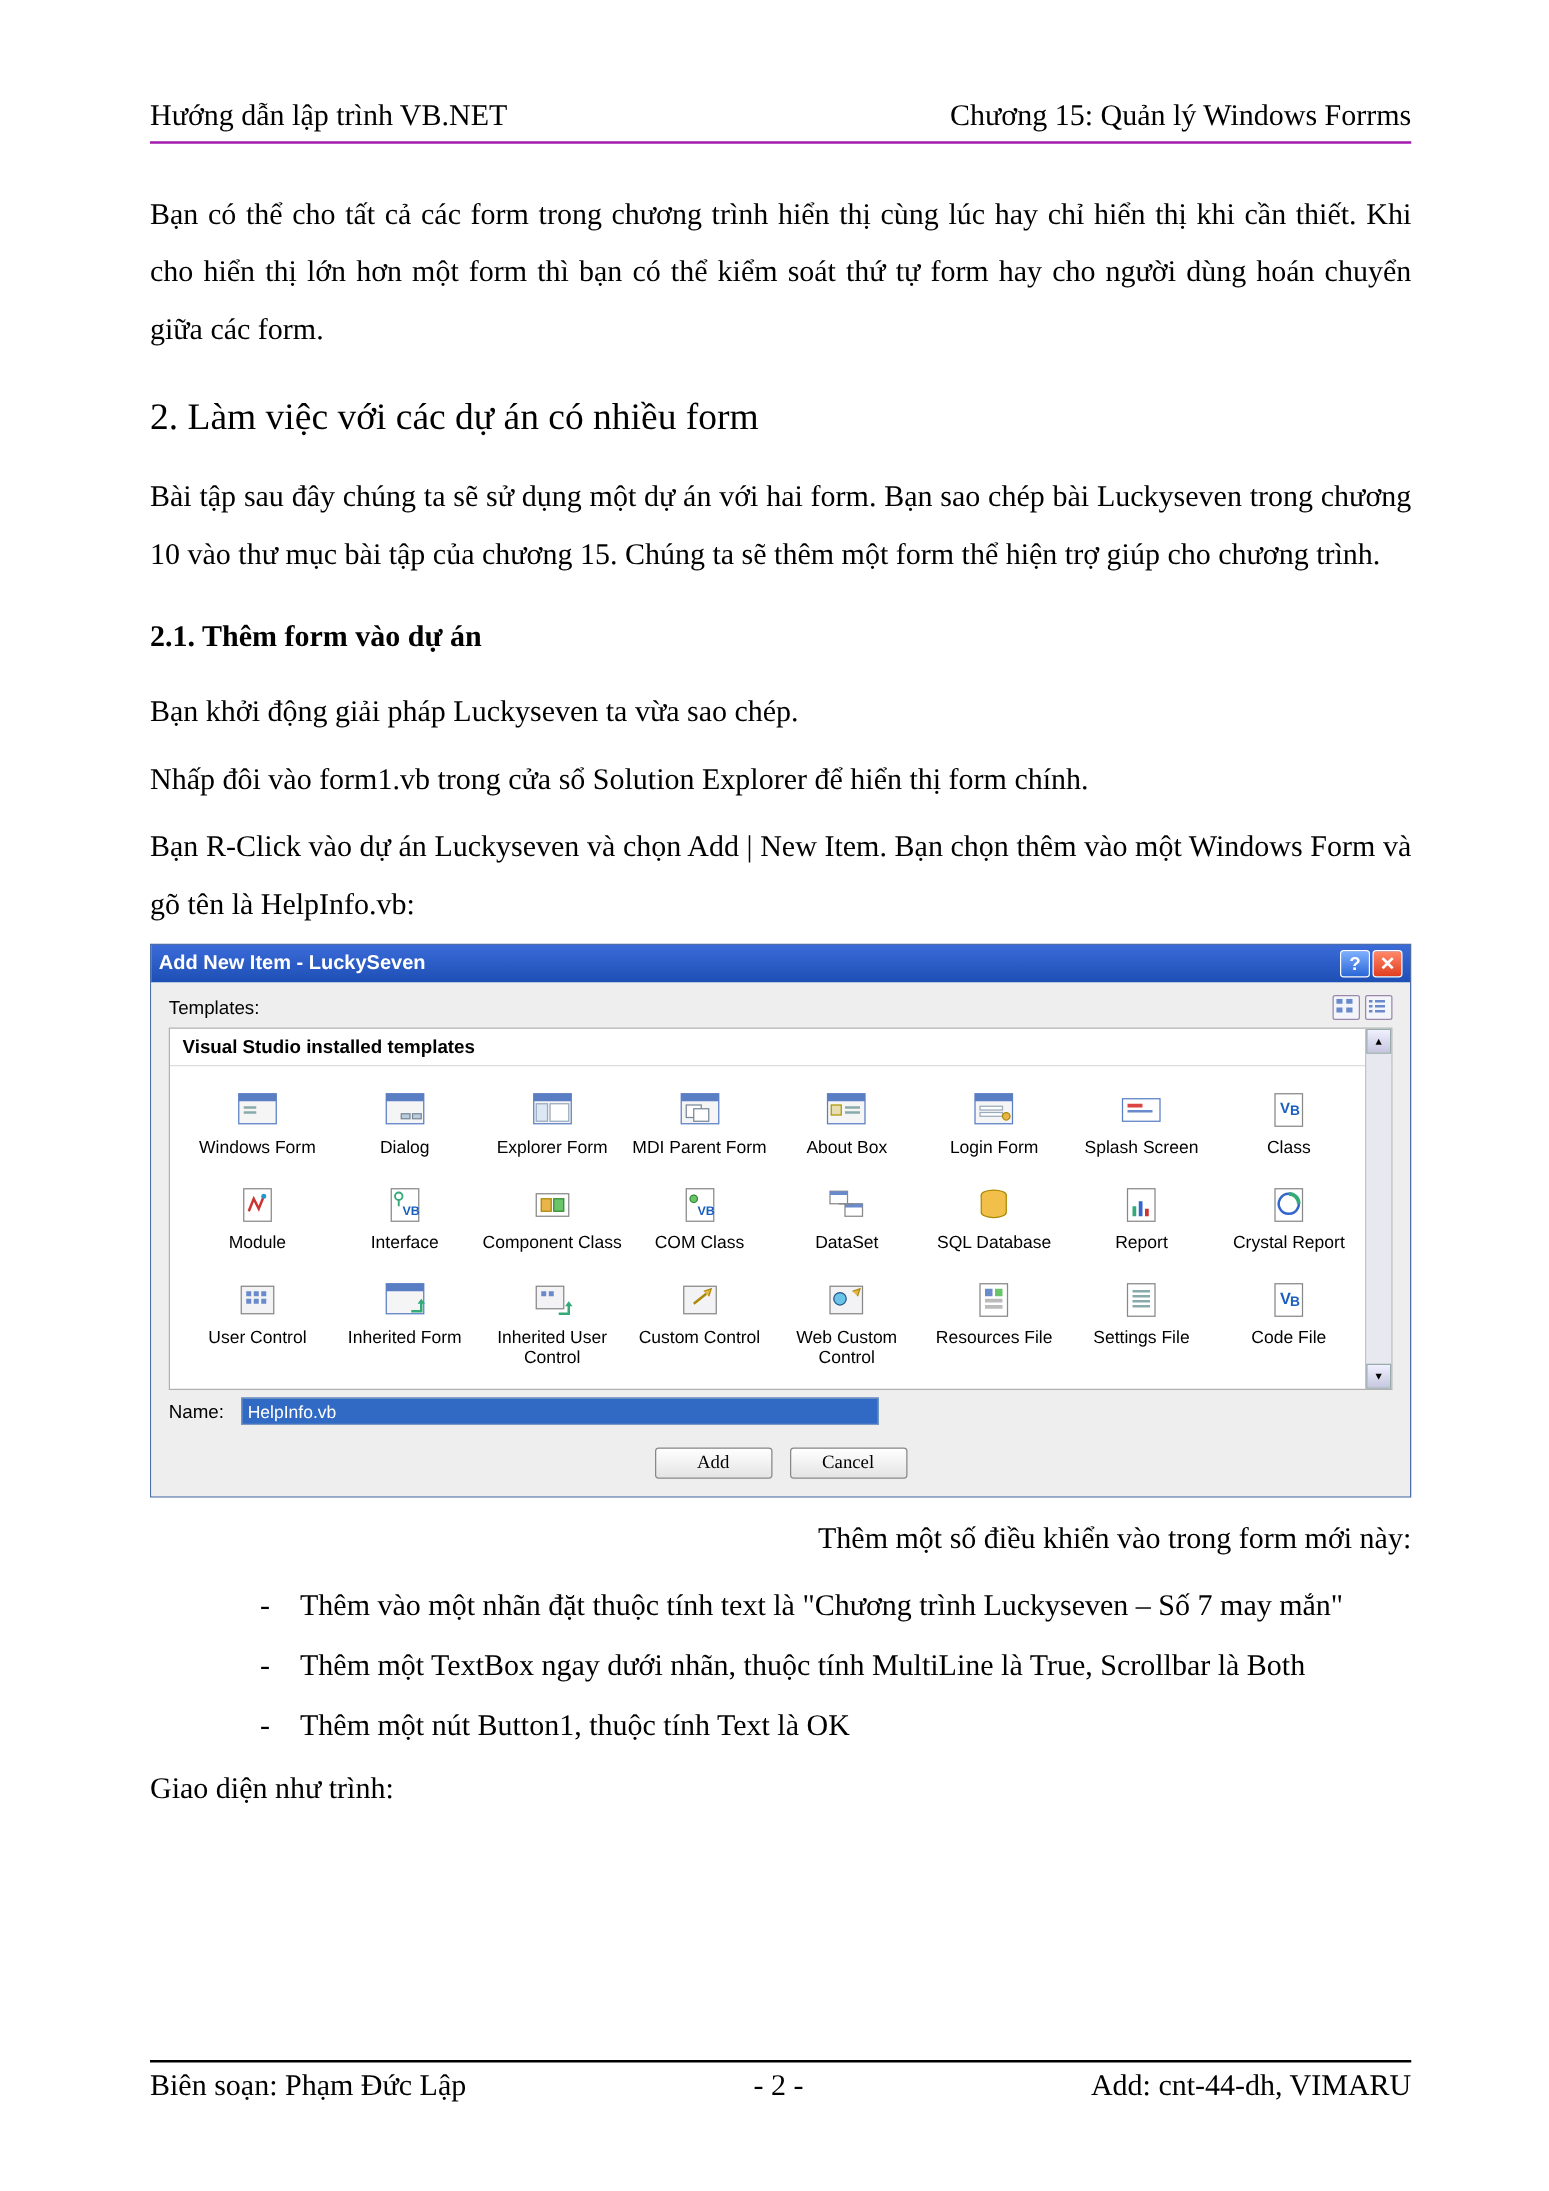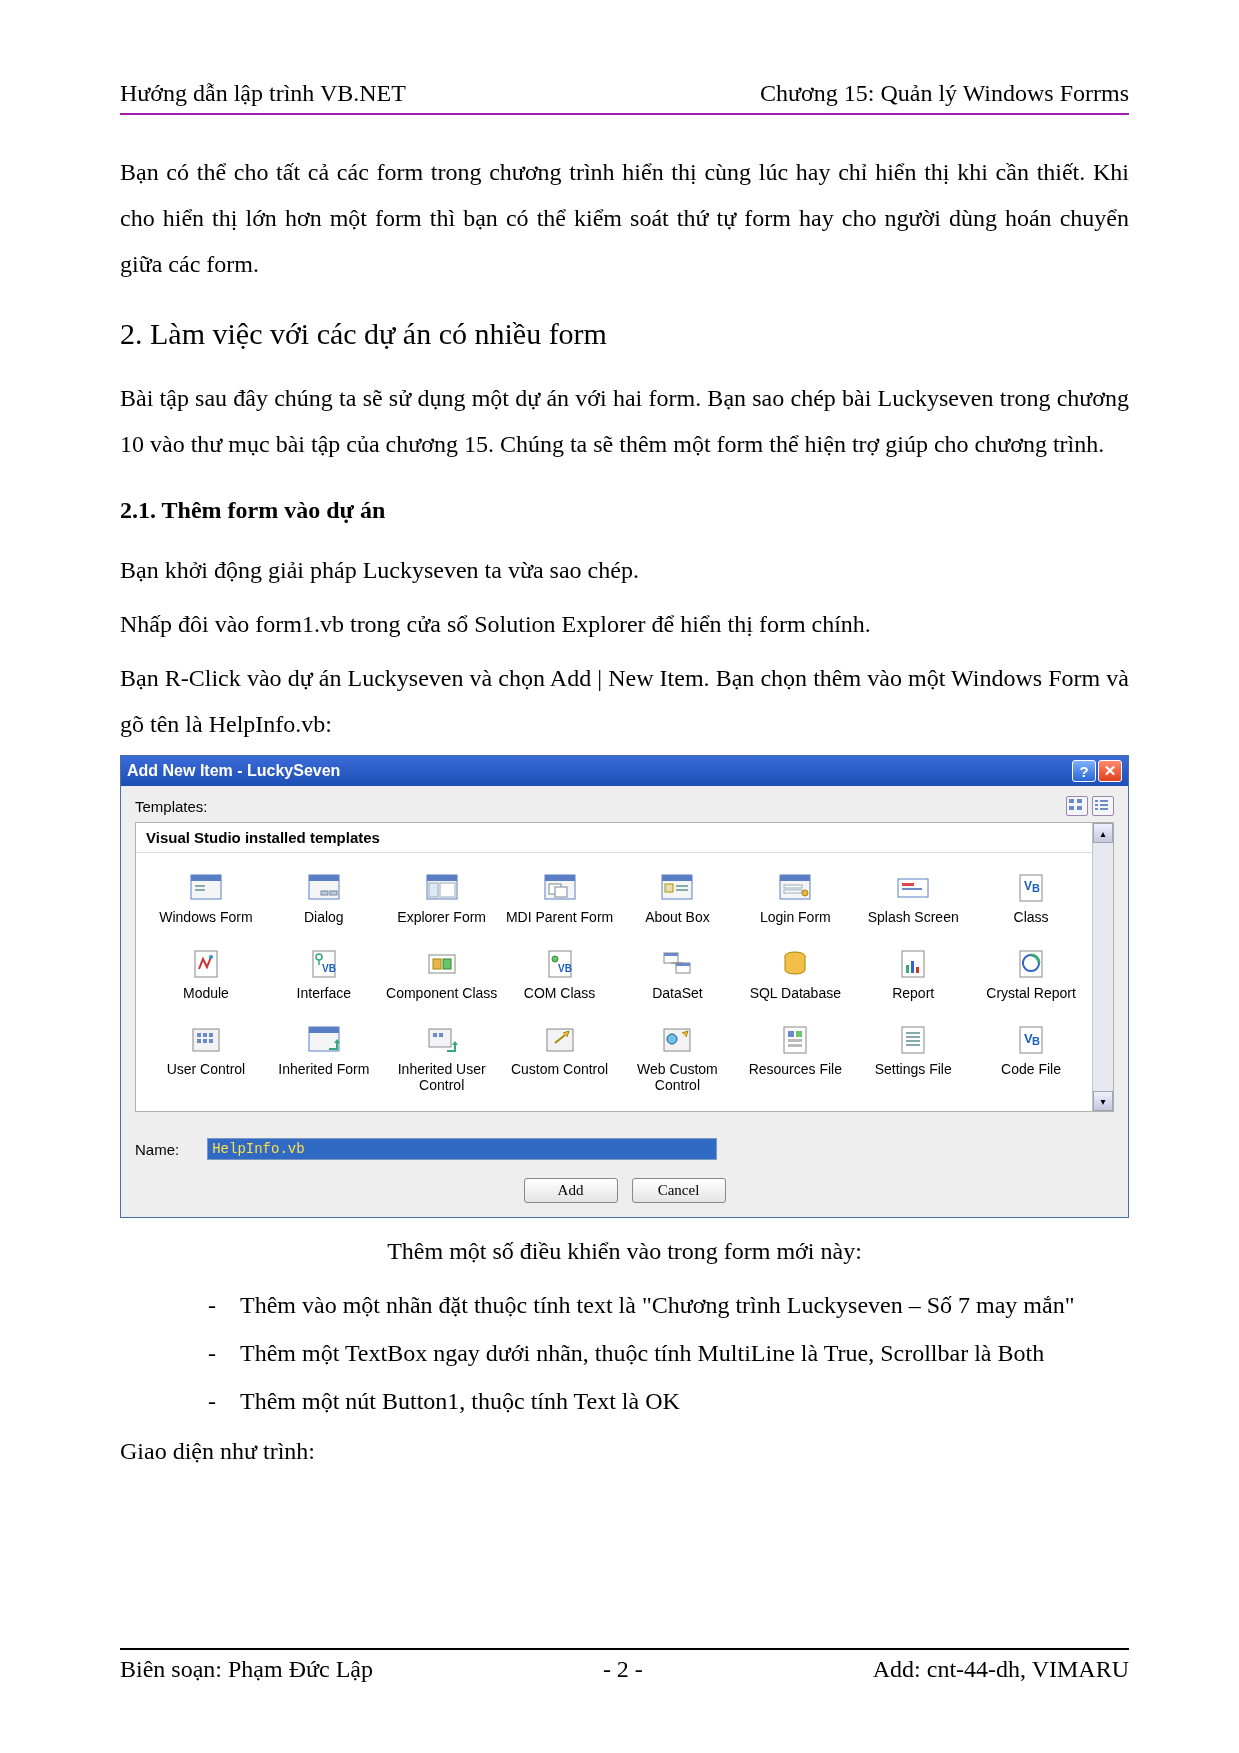--- a/index.html
+++ b/index.html
@@ -26,22 +26,22 @@
   .vbtn svg{position:absolute;top:2px;left:2px}
   .tpl-panel{background:#fff;border:1px solid #b0b0b0;margin-top:6px;position:relative}
   .tpl-head{font-weight:bold;font-size:15px;padding:6px 10px;border-bottom:1px solid #ddd}
   .scroll{position:absolute;right:0;top:0;bottom:0;width:20px;background:#e8e8f0;border-left:1px solid #c3c3d0}
   .scroll .arrow{height:18px;background:linear-gradient(#f0f0ff,#c6c6e0);border:1px solid #9aa;display:flex;align-items:center;justify-content:center;font-size:10px}
   .grid{display:grid;grid-template-columns:repeat(8,1fr);gap:6px 2px;padding:18px 24px 18px 12px}
   .item{display:flex;flex-direction:column;align-items:center;text-align:center;font-size:14px;cursor:default}
   .item .ic{width:36px;height:34px;margin-bottom:4px;display:flex;align-items:center;justify-content:center}
   .item .lbl{line-height:16px;min-height:32px}
   .desc-row{background:#fff;border:1px solid #b0b0b0;padding:4px 8px;font-size:15px;margin-top:2px}
-  .name-row{display:flex;align-items:center;gap:28px;margin-top:26px}
-  .name-row input{font-family:Liberation Mono, monospace;font-size:14px;padding:2px 4px;border:1px solid #7a98c0;background:#fff;color:#fde047}
+  .name-row{display:flex;align-items:center;gap:14px;margin-top:6px}
+  .name-row input{font-family:Liberation Sans, sans-serif;font-size:14px;padding:2px 4px;border:1px solid #7a98c0;background:#fff;color:#ffffff}
   .name-row input.sel{background:#316ac5;width:500px}
   .btn-row{display:flex;justify-content:center;gap:14px;margin-top:18px}
   .winbtn{font-family:Tahoma;font-size:15px;padding:3px 0;width:92px;border:1px solid #888;border-radius:3px;background:linear-gradient(#fff,#e4e4e4);text-align:center}
   
   .ftr{position:absolute;left:120px;right:110px;bottom:70px;border-top:2px solid #000;padding-top:6px;font-size:24px;display:flex;justify-content:space-between}
 </style>
 </head>
 <body>
 
 <div class="page">
@@ -372,21 +372,21 @@
           <span>Name:</span>
           <input class="sel" value="HelpInfo.vb" style="">
         </div>
         <div class="btn-row">
           <div class="winbtn">Add</div>
           <div class="winbtn">Cancel</div>
         </div>
       </div>
     </div>
 
-    <div class="p" style="text-align:center">Thêm một số điều khiển vào trong form mới này:</div>
+    <div class="p" style="text-align:right">Thêm một số điều khiển vào trong form mới này:</div>
     <div class="indent" id="bullets">
         <div class="row">
           <div class="dash">-</div>
           <div style="flex: 1 1 0%;">Thêm vào một nhãn đặt thuộc tính text là "Chương trình Luckyseven – Số 7 may mắn"</div>
         </div>
         <div class="row">
           <div class="dash">-</div>
           <div style="flex: 1 1 0%;">Thêm một TextBox ngay dưới nhãn, thuộc tính MultiLine là True, Scrollbar là Both</div>
         </div>
         <div class="row">

